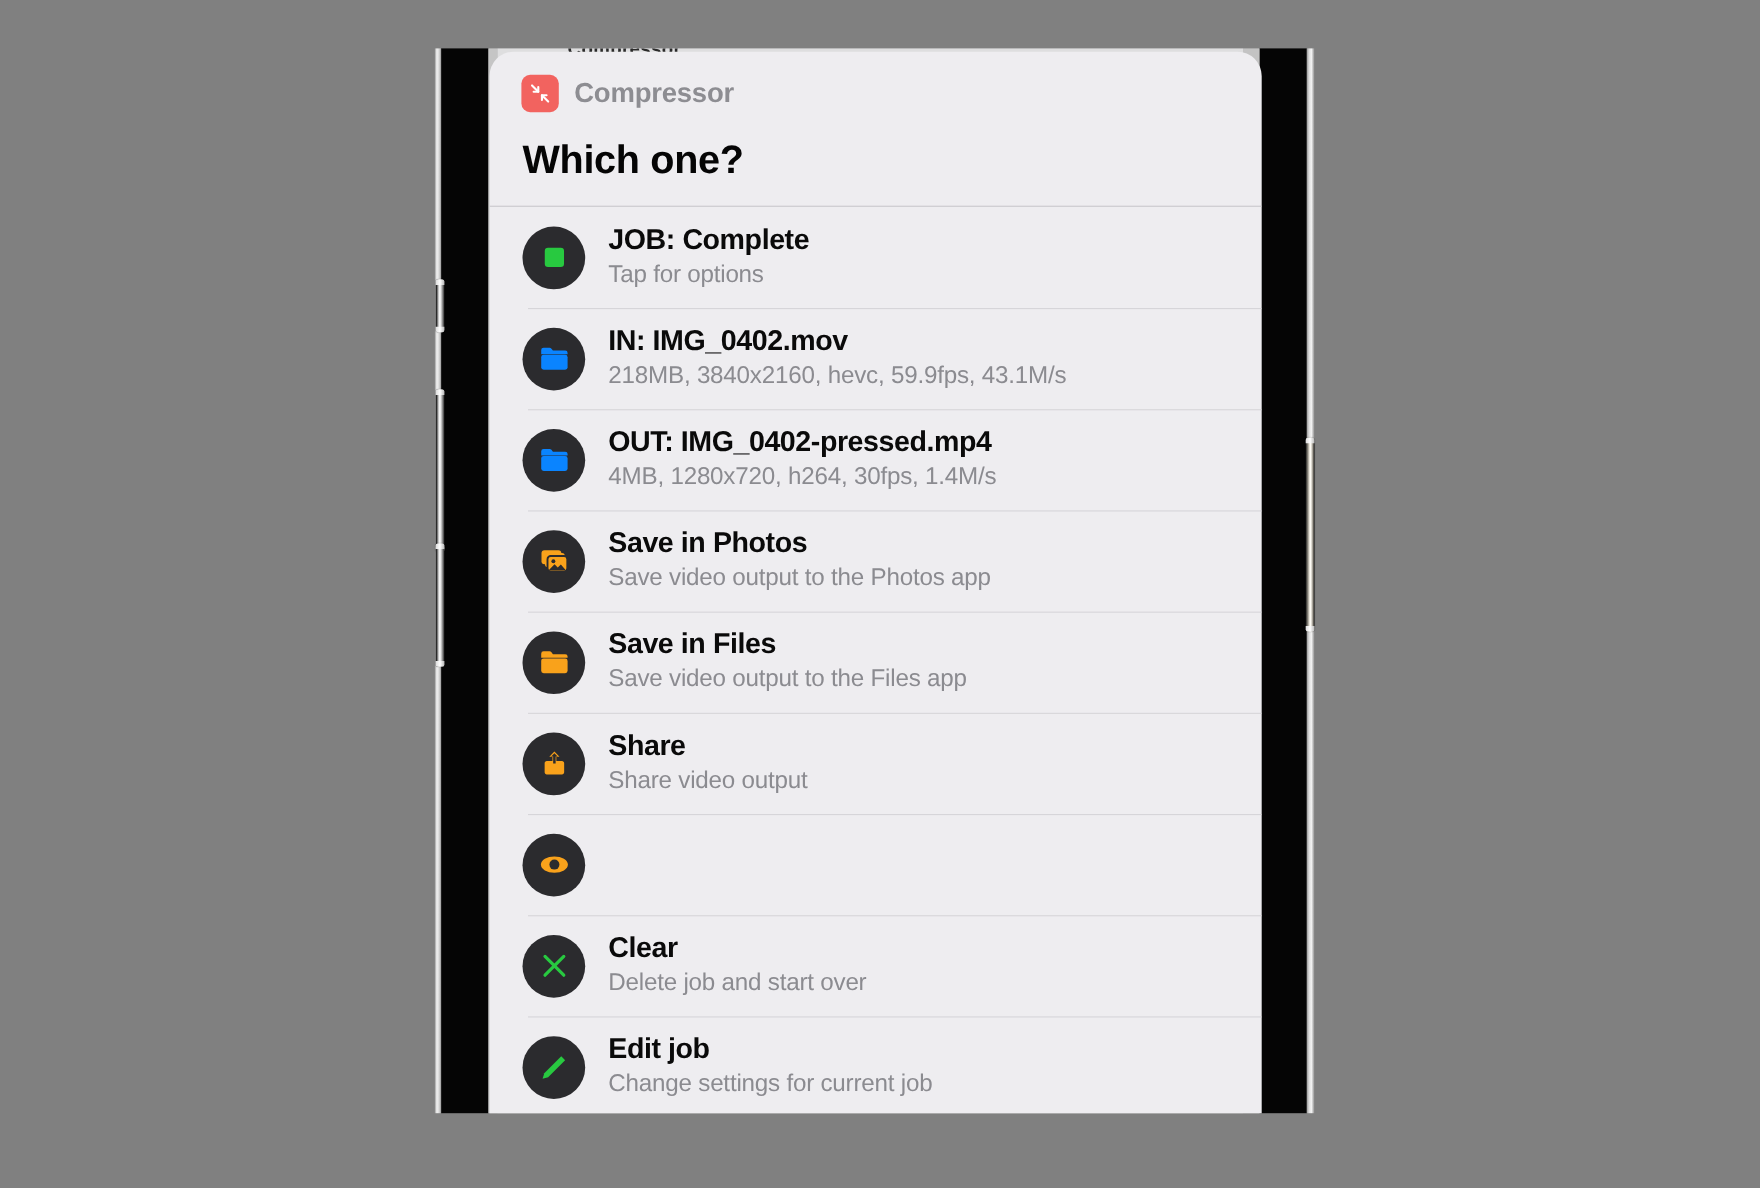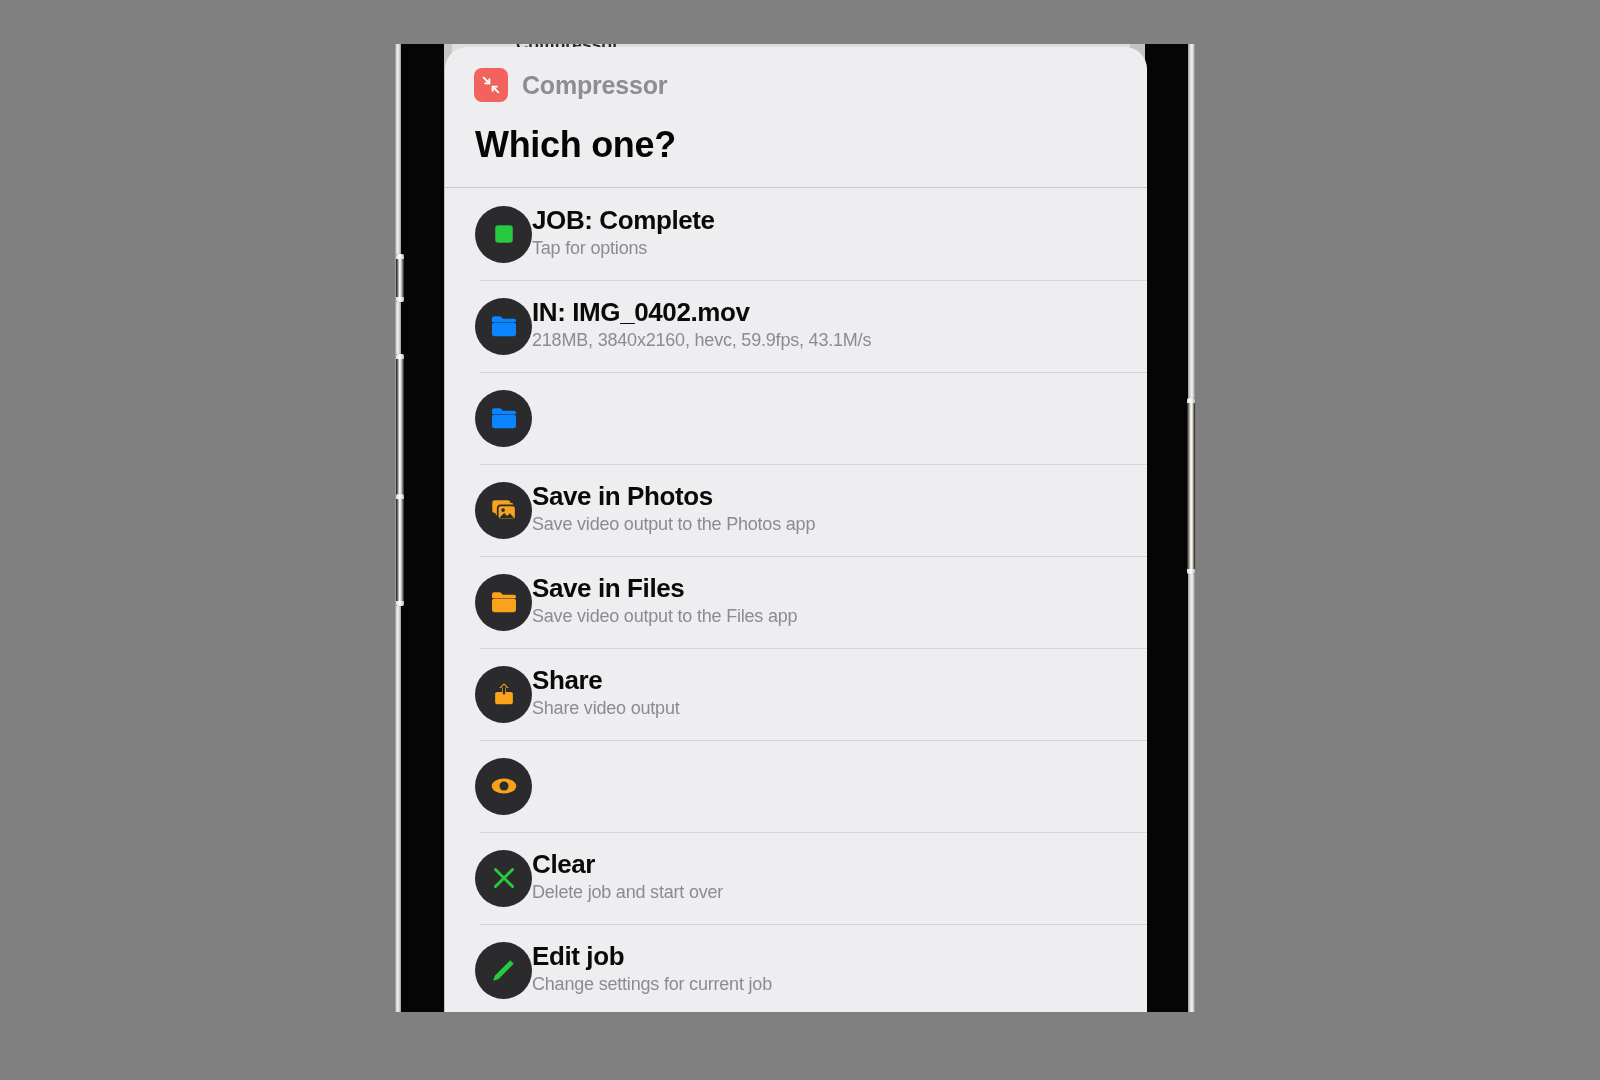--- a/index.html
+++ b/index.html
@@ -173,20 +173,21 @@
     margin-top: 21px;
     height: 1px;
     background: #c9c8cc;
   }
 
   
   .list { }
   .row {
     display: flex;
     align-items: center;
+    gap: 21px;
     padding: 0 0 0 30px;
     height: 92px;
     position: relative;
     cursor: default;
   }
   .row + .row::before {
     content: "";
     position: absolute;
     left: 35px;
     right: 0;
@@ -205,21 +206,21 @@
   .row-text { min-width: 0; }
   .row-title {
     font-size: 26px;
     font-weight: 700;
     color: #0a0a0a;
     letter-spacing: -0.4px;
     line-height: 1.15;
     white-space: nowrap;
   }
   .row-sub {
-    font-size: 18px;
+    font-size: 22px;
     font-weight: 400;
     color: #8b8b90;
     letter-spacing: -0.2px;
     line-height: 1.5;
     white-space: nowrap;
   }
 
   
   .glyph {
     position: absolute;
@@ -304,20 +305,24 @@
         </div>
         <div class="row">
           <div class="row-icon">
             <div class="glyph">
               <svg width="32" height="32" viewBox="0 0 24 24">
                 <path d="M3 6.2a1.6 1.6 0 0 1 1.6-1.6h4.1c.5 0 1 .22 1.3.62l1 1.28H19.4A1.6 1.6 0 0 1 21 8.1v.9H3z" fill="#0a84ff"></path>
                 <rect x="3" y="9.4" width="18" height="10.2" rx="1.7" fill="#0a84ff"></rect>
               </svg>
             </div>
           </div>
+          <div class="row-text">
+            <div class="row-title">OUT: IMG_0402-pressed.mp4</div>
+            <div class="row-sub">4MB, 1280x720, h264, 30fps, 1.4M/s</div>
+          </div>
         </div>
         <div class="row">
           <div class="row-icon">
             <div class="glyph">
               <svg width="32" height="32" viewBox="0 0 24 24">
                 <rect x="3.2" y="4.6" width="13.5" height="9.6" rx="2" fill="#f9a21b"></rect>
                 <rect x="5.6" y="6.6" width="13.5" height="9.6" rx="2" fill="#f9a21b"></rect>
                 <rect x="7.3" y="8.6" width="13.5" height="10.6" rx="2.2" fill="#f9a21b" stroke="#2b2b2e" stroke-width="1.3"></rect>
                 <circle cx="11.3" cy="12.1" r="1.35" fill="#2b2b2e"></circle>
                 <path d="M8.1 18.3l4.0-4.0 2.2 2.2 2.1-2.1 3.4 3.9z" fill="#2b2b2e"></path>

